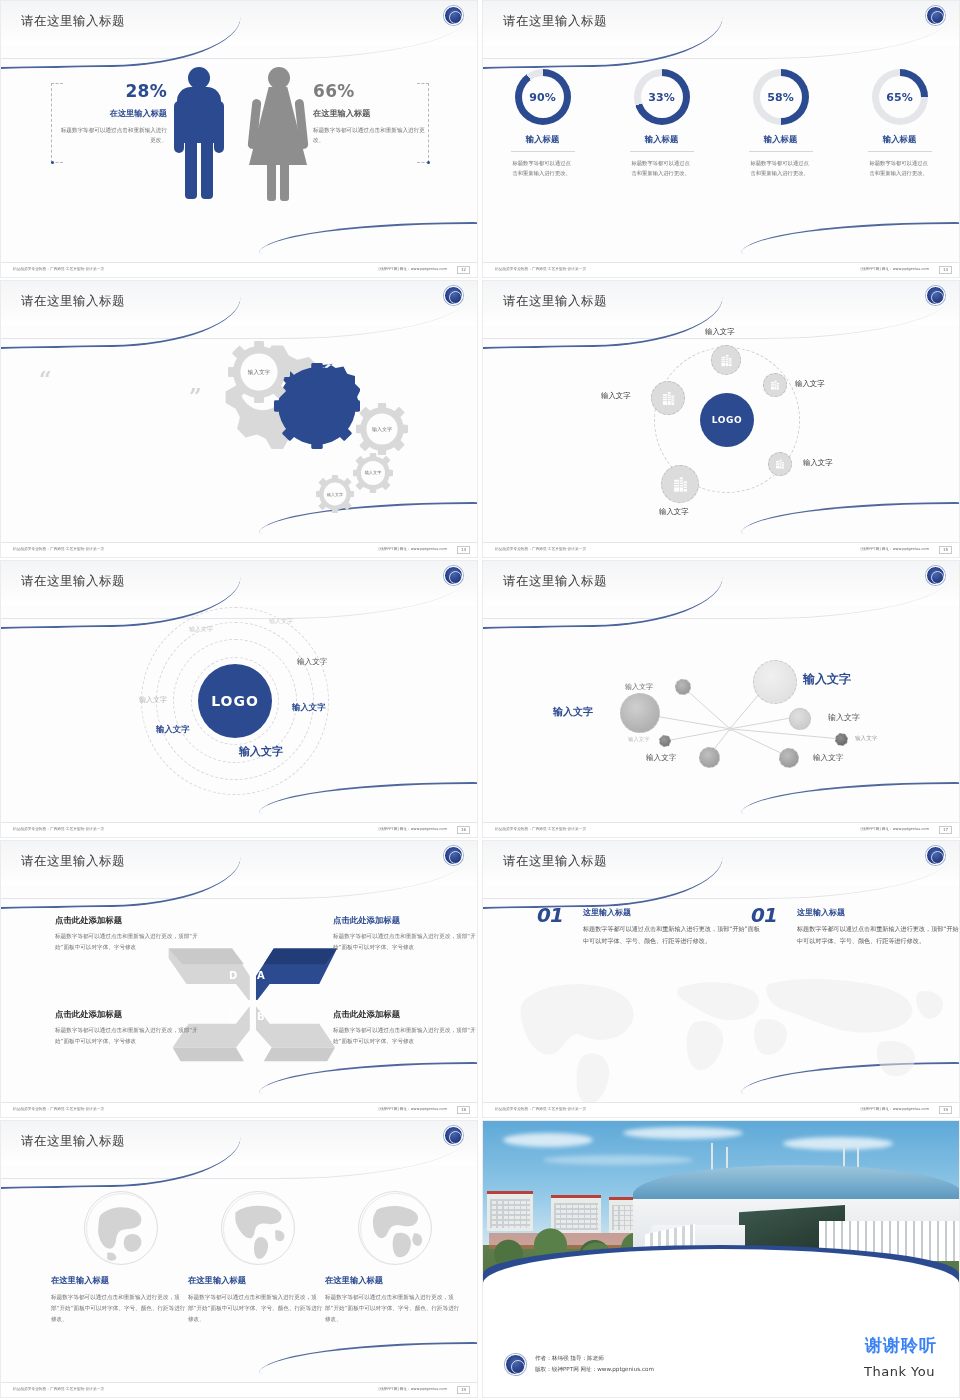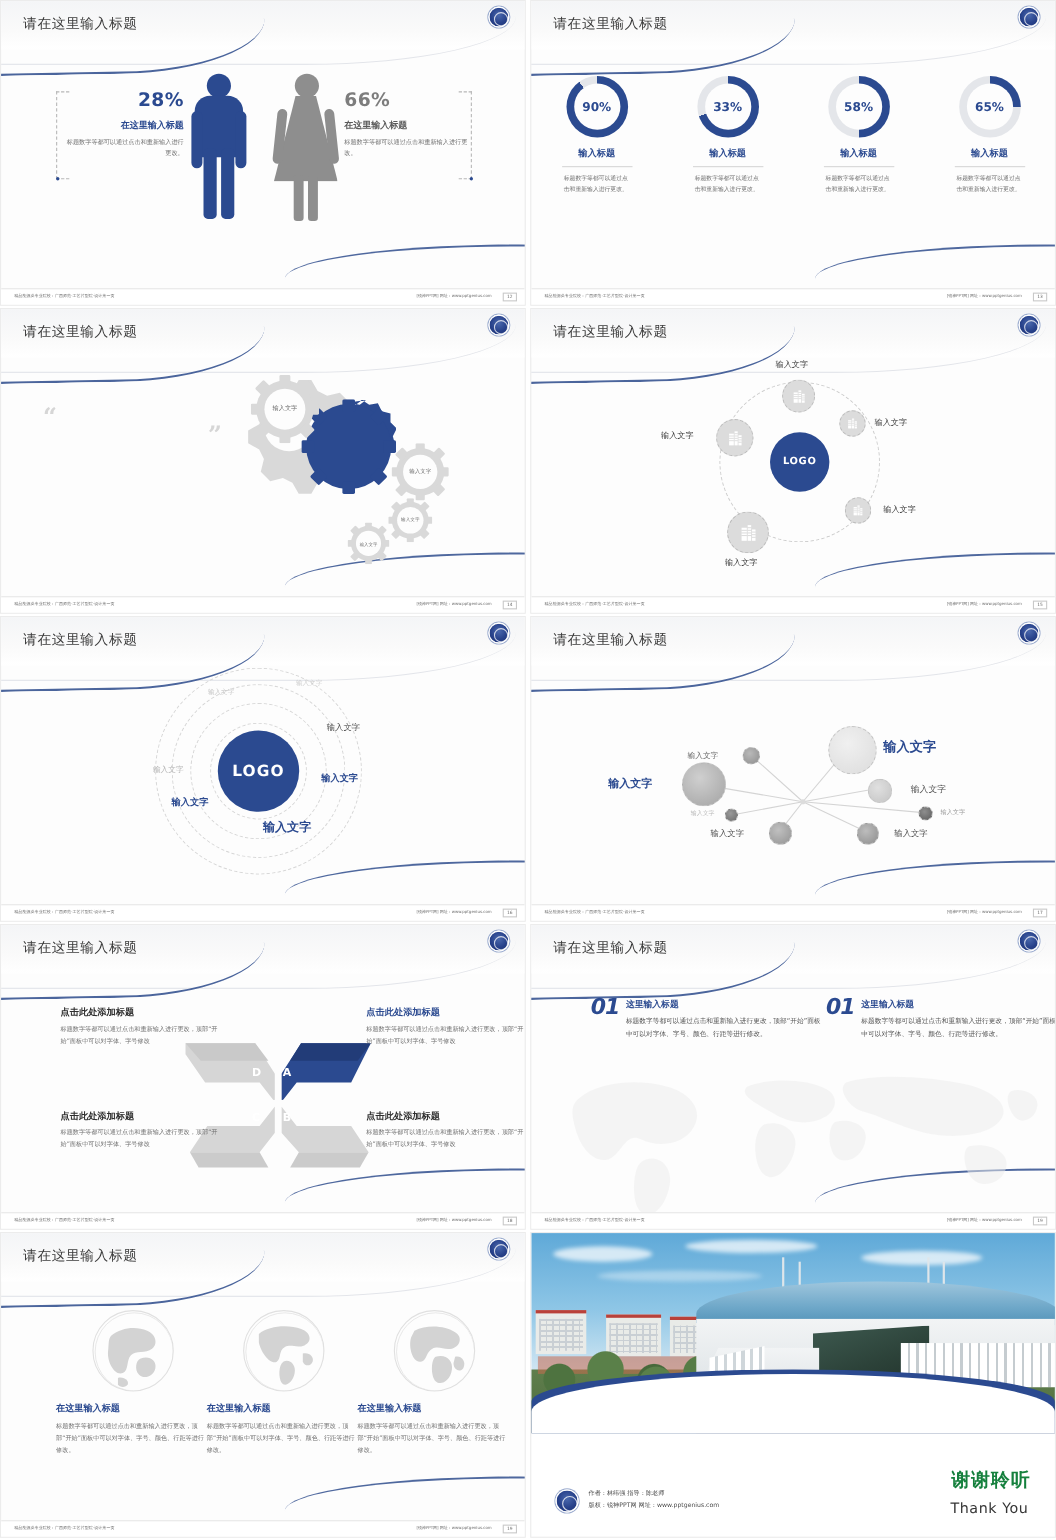--- a/index.html
+++ b/index.html
@@ -162,21 +162,21 @@
 
   
   .abcd-box{ position:absolute; width:150px; }
   .abcd-h{ font-size:8.4px; font-weight:bold; color:#2e2e2e; }
   .abcd-h.blue{ color:#2b4a90; }
   .abcd-p{ font-size:5.6px; color:#6f6f6f; line-height:1.95; margin-top:5px; }
   .arrow-letter{ position:absolute; font-size:10px; font-weight:bold; color:#fff; }
 
   
   .num{ position:absolute; font-size:20px; font-weight:bold; font-style:italic; color:#2b4a90; letter-spacing:-1px;}
-  .num-box{ position:absolute; width:180px; }
+  .num-box{ position:absolute; width:180px;margin-left:14px; }
   .num-h{ font-size:8px; font-weight:bold; color:#2b4a90; }
   .num-p{ font-size:6.1px; color:#555; line-height:2.05; margin-top:5px; }
   .worldmap{ position:absolute; left:0; right:0; bottom:-6px; height:150px; opacity:.5; }
 
   
   .globe-col{ position:absolute; width:140px; }
   .globe{ width:74px; height:74px; border-radius:50%; border:1px solid #e0e0e0; position:relative;
           margin:0 auto; overflow:hidden; }
   .globe-h{ font-size:8.3px; font-weight:bold; color:#2b4a90; margin-top:10px; }
   .globe-p{ font-size:5.6px; color:#6f6f6f; line-height:1.95; margin-top:6px; }
@@ -202,21 +202,21 @@
                  border-radius:50% 50% 8% 8% / 70% 70% 12% 12%; }
   .stadium-body{ position:absolute; background:linear-gradient(180deg,#f2f4f5 0%,#dfe4e7 100%); }
   .glass{ position:absolute; background:linear-gradient(160deg,#3e5a50 0%,#2c4239 60%,#22332c 100%); }
   .mast{ position:absolute; width:1.5px; background:#dfe6ea; }
   .colonnade{ position:absolute; background:#eef1f2;
      background-image:repeating-linear-gradient(90deg,#ffffff 0 6px,#c5ccd0 6px 8px); }
   .blue-band{ position:absolute; left:0; right:0; top:124px; height:78px;
               background:#2b4a90; border-radius:58% 58% 0 0 / 34px 34px 0 0; }
   .photo-mask{ position:absolute; left:0; right:0; top:128px; height:90px; background:#fff;
                border-radius:58% 58% 0 0 / 40px 40px 0 0; }
-  .ty-zh{ position:absolute; right:22px; bottom:40px; font-size:17px; font-weight:bold; color:#15803d; letter-spacing:1px;}
+  .ty-zh{ position:absolute; right:22px; bottom:40px; font-size:17px; font-weight:bold; color:#3b82f6; letter-spacing:1px;}
   .ty-en{ position:absolute; right:24px; bottom:18px; font-size:13px; color:#353535; letter-spacing:.5px;}
   .ty-seal{ position:absolute; left:22px; bottom:22px; width:21px; height:21px; border-radius:50%;
             background: radial-gradient(circle at 50% 40%, #4a68ad 0%, #27418a 55%, #1d3272 100%);
             border:1.4px solid #fff; box-shadow:0 0 0 1px #9eaed0; }
   .ty-seal::after{ content:""; position:absolute; left:4.5px; top:4.5px; width:12px; height:12px;
             border-radius:50%; border:1px solid rgba(255,255,255,.78); }
   .ty-credit{ position:absolute; left:52px; bottom:22px; font-size:5.6px; color:#4a4a4a; line-height:2; }
 </style>
 </head>
 <body>

